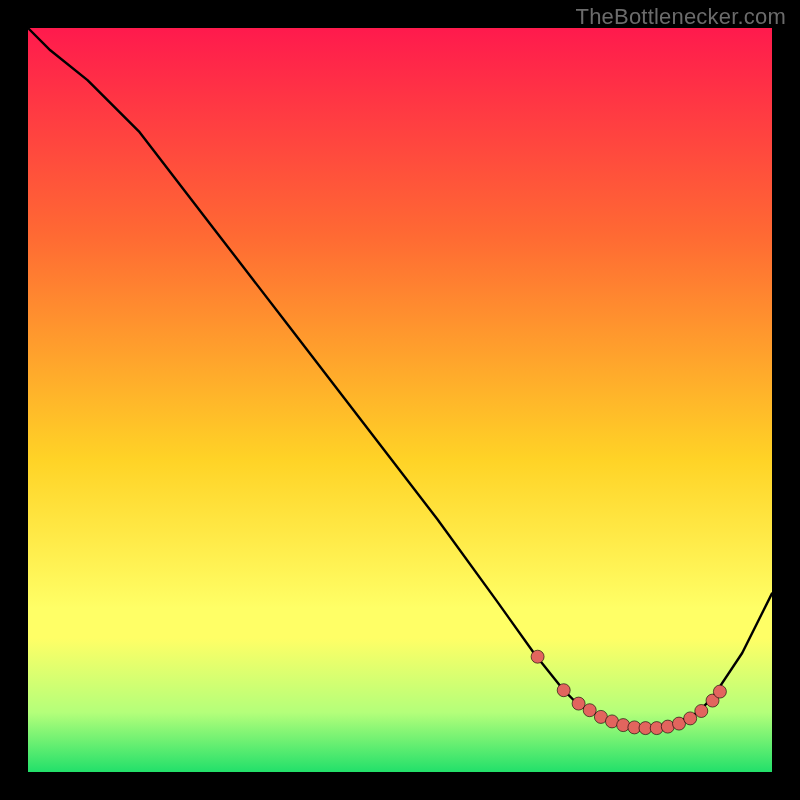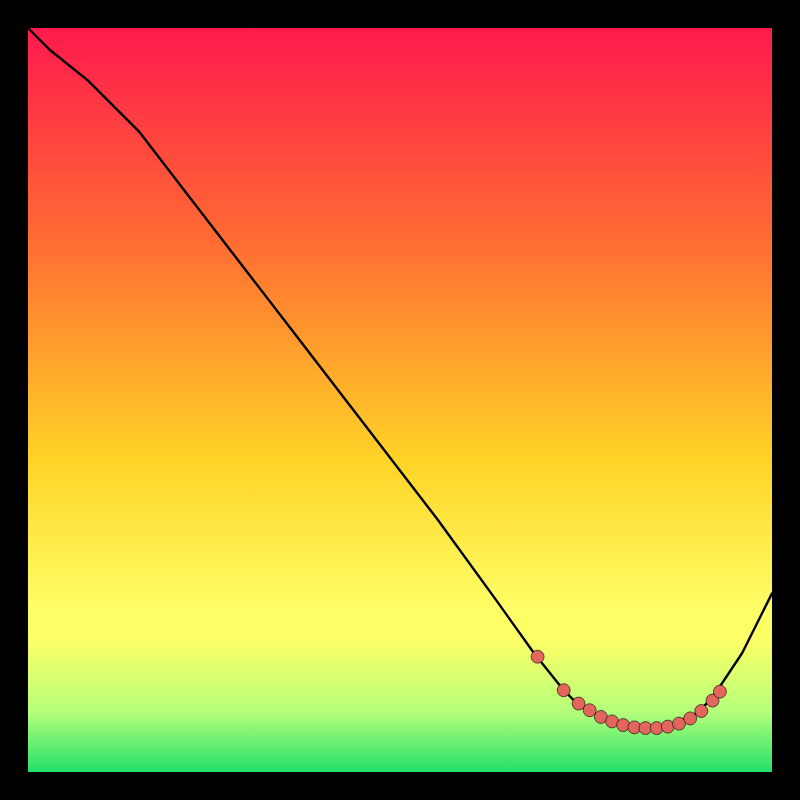--- a/index.html
+++ b/index.html
@@ -69,13 +69,14 @@
         <circle cx="656.7" cy="728.1" r="6.5" fill="#e2655e" stroke="#000000" stroke-width="0.6"></circle>
         <circle cx="667.8" cy="726.6" r="6.5" fill="#e2655e" stroke="#000000" stroke-width="0.6"></circle>
         <circle cx="679.0" cy="723.6" r="6.5" fill="#e2655e" stroke="#000000" stroke-width="0.6"></circle>
         <circle cx="690.2" cy="718.4" r="6.5" fill="#e2655e" stroke="#000000" stroke-width="0.6"></circle>
         <circle cx="701.3" cy="711.0" r="6.5" fill="#e2655e" stroke="#000000" stroke-width="0.6"></circle>
         <circle cx="712.5" cy="700.6" r="6.5" fill="#e2655e" stroke="#000000" stroke-width="0.6"></circle>
         <circle cx="719.9" cy="691.6" r="6.5" fill="#e2655e" stroke="#000000" stroke-width="0.6"></circle>
       </g>
   </svg>
 
+  <div class="watermark">TheBottlenecker.com</div>
 </div>
 
 </body></html>

